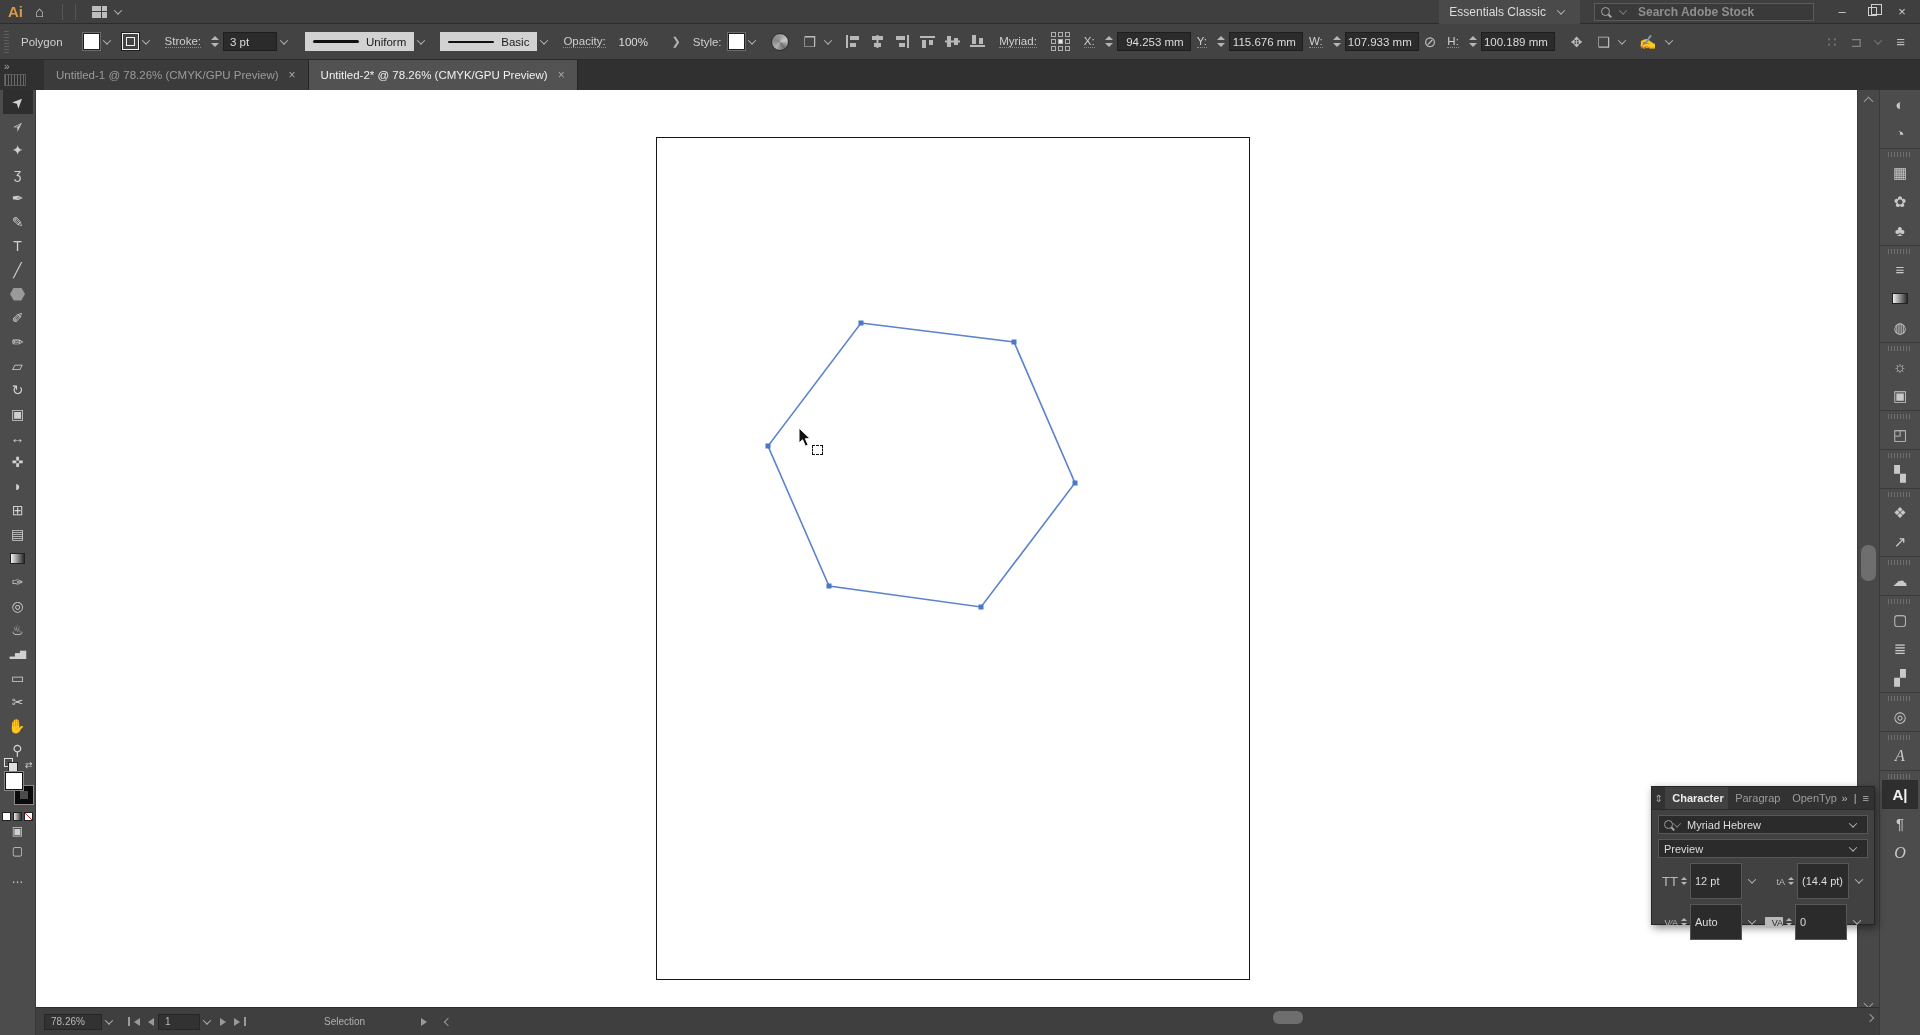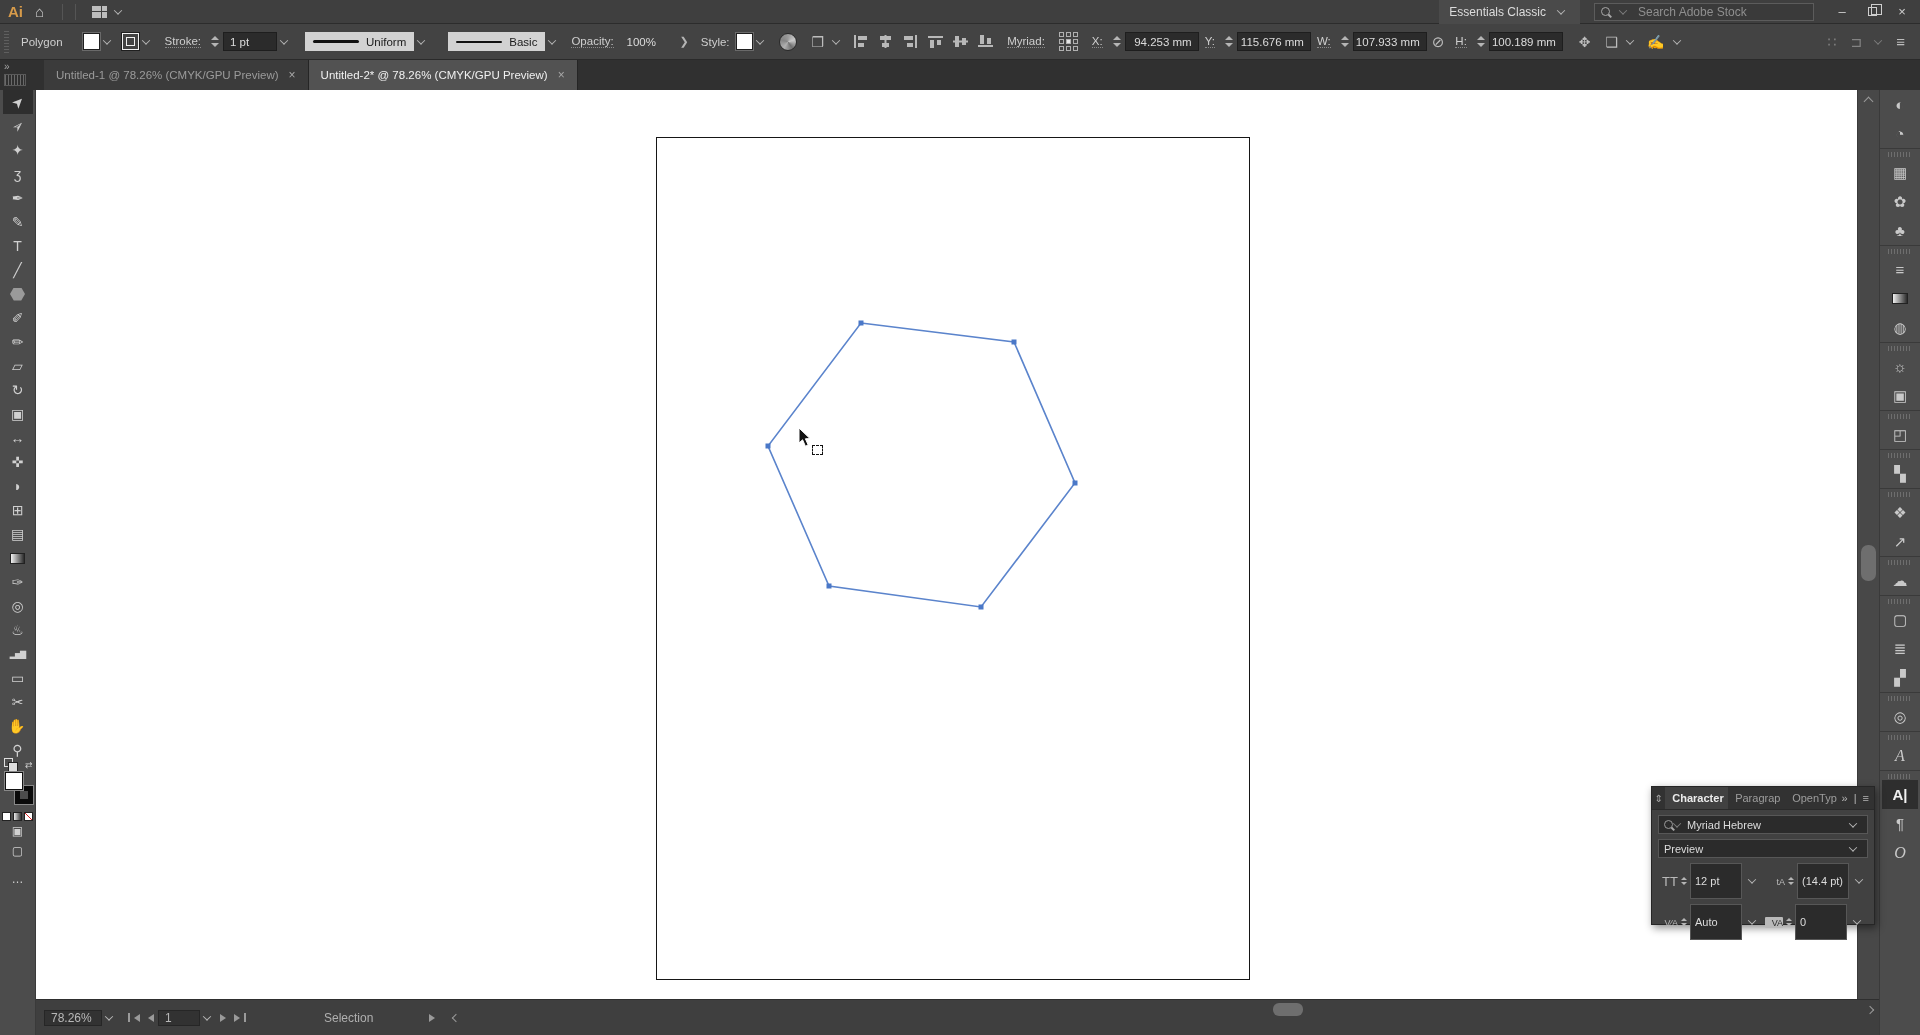--- a/index.html
+++ b/index.html
@@ -14,21 +14,21 @@
   .home-ic { font-size:15px; color:#cfcfcf; padding:0 12px 0 2px; }
   .mbar-sep { width:1px; height:16px; background:#555; margin:0 6px; }
   .menus { display:flex; }
   .menu-item { padding:0 12px; line-height:24px; color:#dcdcdc; font-size:12.5px; }
   .ws-grid { width:15px; height:12px; display:grid; grid-template-columns:9px 5px; grid-template-rows:5px 6px; gap:1px; margin:0 4px 0 10px; }
   .ws-grid i { background:#bdbdbd; }
   .spacer { flex:1; }
   .ws-switcher { display:flex; align-items:center; background:#4a4a4a; height:24px; padding:0 10px; gap:8px; }
   .ws-label { font-size:12px; color:#dcdcdc; }
   .searchbox { display:flex; align-items:center; gap:6px; width:220px; height:18px; margin:0 14px;
-               background:#3a3a3a; border:1px solid #5c5c5c; padding:0 6px; }
+               background:#3a3a3a; border:1px solid #5c5c5c; padding:0 6px;font-weight:bold; }
   .searchbox .ph { color:#8f8f8f; font-size:12px; }
   .mag { position:relative; width:9px; height:9px; border:1.5px solid #a8a8a8; border-radius:50%; flex:0 0 auto; }
   .mag::after { content:""; position:absolute; width:4px; height:1.5px; background:#a8a8a8;
                 right:-3px; bottom:-1px; transform:rotate(45deg); }
   .mag-caret { margin-left:-3px; }
   .winbtns { display:flex; align-items:center; gap:2px; margin-right:4px; }
   .winbtn { width:28px; height:20px; display:flex; align-items:center; justify-content:center; color:#cfcfcf; font-size:13px; }
   .restore-g { position:relative; width:9px; height:9px; border:1px solid #cfcfcf; background:#3f3f3f; }
   .restore-g::before { content:""; position:absolute; left:2px; top:-4px; width:9px; height:9px; border:1px solid #cfcfcf; }
 
@@ -147,22 +147,22 @@
   .cp-ic { color:#b9b9b9; font-size:11px; width:20px; text-align:right; white-space:nowrap; flex:0 0 auto; }
   .cp-ic .big { font-size:13px; } .cp-ic .sm { font-size:9px; }
   .cp-ic.boxed { background:#b9b9b9; color:#2b2b2b; width:18px; border-radius:1px; font-size:10px; }
   .cp-half { display:flex; align-items:center; gap:3px; flex:1; }
   .cp-spin { display:flex; flex-direction:column; gap:2px; }
   .cp-spin i { width:0; height:0; border-left:3.5px solid transparent; border-right:3.5px solid transparent; }
   .cp-spin .up { border-bottom:3.5px solid #b5b5b5; }
   .cp-spin .dn { border-top:3.5px solid #b5b5b5; }
 
   
-  .statusbar { position:absolute; left:36px; right:41px; bottom:0; height:36px; background:#3f3f3f;
-               border-top:1px solid #2e2e2e; display:flex; align-items:center; font-size:12px; color:#b8b8b8; }
+  .statusbar { position:absolute; left:36px; right:41px; bottom:0; height:28px; background:#3f3f3f;
+               border-top:1px solid #2e2e2e; display:flex; align-items:center; font-size:10px; color:#b8b8b8; }
   .sb-field { background:#323232; border:1px solid #262626; height:16px; display:flex; align-items:center; padding:0 6px; }
   .sb-zoom { width:58px; margin-left:8px; }
   .navtri { width:0; height:0; border-top:4px solid transparent; border-bottom:4px solid transparent; margin:0 4px; }
   .navtri.left { border-right:6px solid #9a9a9a; }
   .navtri.right { border-left:6px solid #9a9a9a; }
   .navbar-stop { width:2px; height:9px; background:#9a9a9a; }
   .navgrp { display:flex; align-items:center; margin-left:10px; }
   .sb-status { margin-left:78px; color:#b0b0b0; }
   .hthumb { position:absolute; left:1237px; top:3px; width:30px; height:13px; background:#6e6e6e; border-radius:6px; }
   .hcaret { width:6px; height:6px; border-right:1.6px solid #9a9a9a; border-bottom:1.6px solid #9a9a9a; }
@@ -210,28 +210,28 @@
     <span class="cb-label">Polygon</span>
     <span class="swatch" style="margin-left:14px"></span>
     <span class="caret"></span>
     <span class="stroke-swatch" style="margin-left:6px"></span>
     <span class="caret"></span>
     <span class="cb-label dotted" style="margin-left:10px">Stroke:</span>
     <span class="spin">
         <i class="up"></i>
         <i class="dn"></i>
       </span>
-    <span class="field w54">1 pt</span>
+    <span class="field w54">3 pt</span>
     <span class="caret"></span>
     <div class="lightdrop" style="margin-left:12px">
       <span class="line"></span>
       <span>Uniform</span>
     </div>
     <span class="caret"></span>
-    <div class="lightdrop" style="margin-left:18px">
+    <div class="lightdrop" style="margin-left:10px">
       <span class="line thin"></span>
       <span>Basic</span>
     </div>
     <span class="caret"></span>
     <span class="cb-label dotted" style="margin-left:10px">Opacity:</span>
     <span class="field w54" style="background:transparent;border-color:transparent">100%</span>
     <span class="gobtn">❯</span>
     <span class="cb-label">Style:</span>
     <span class="swatch"></span>
     <span class="caret"></span>

